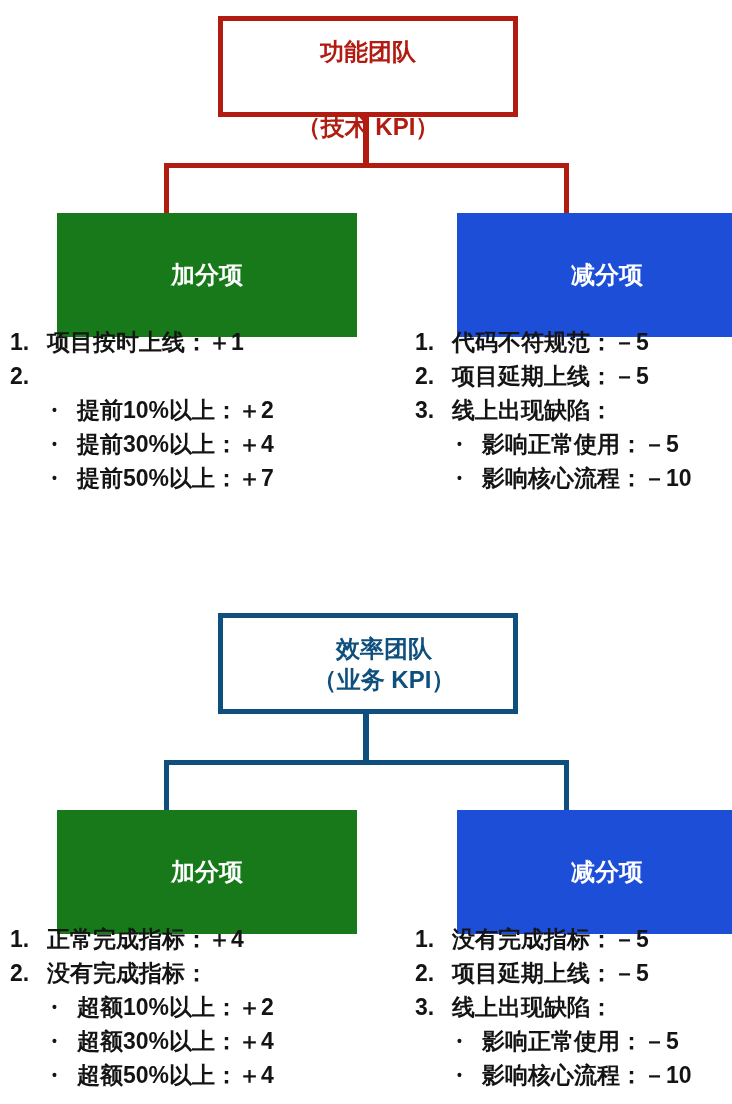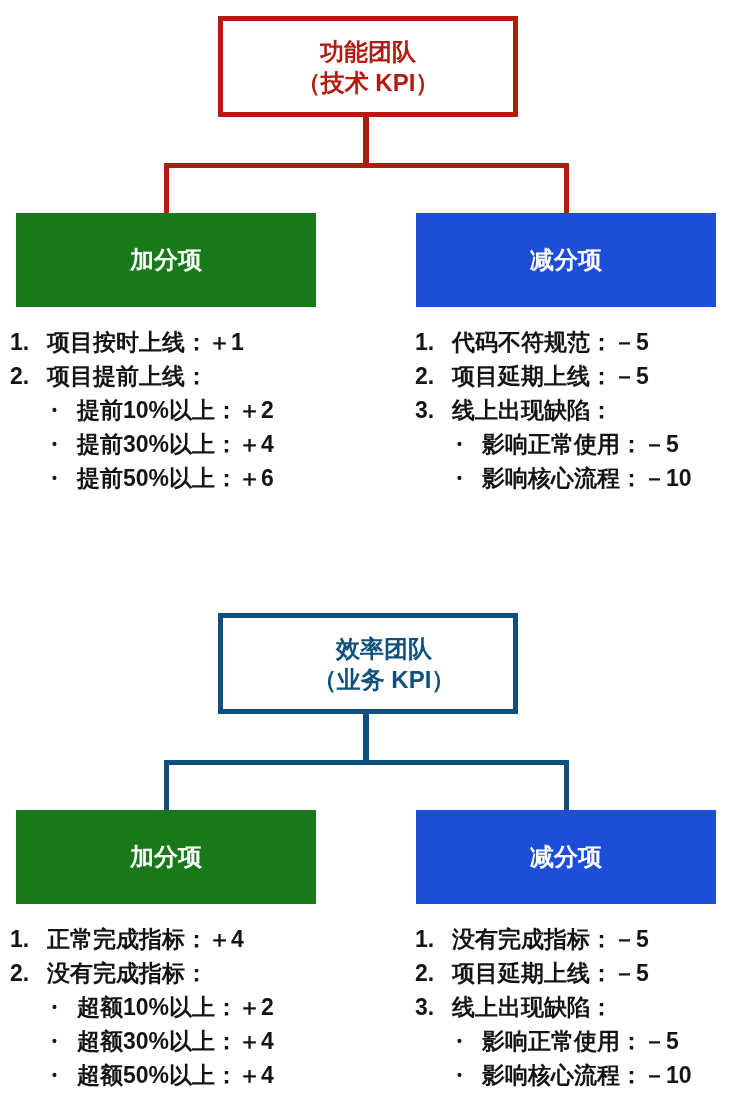--- a/index.html
+++ b/index.html
@@ -8,37 +8,37 @@
   .tree{position:absolute;left:0;width:732px;height:487px;}
   .tree-red{top:16px;}
   .tree-blue{top:613px;}
 
   
   .root-box{position:absolute;left:218px;top:0;width:300px;height:101px;
     box-sizing:border-box;border:5px solid #000;background:#fff;
     display:flex;flex-direction:column;justify-content:center;align-items:center;}
   .root-box .line{font-size:24px;font-weight:700;line-height:31px;text-align:center;}
   .tree-red .root-box{border-color:#b11b10;}
-  .tree-red .root-box .line{color:#b11b10;}
+  .tree-red .root-box .line{color:#b11b10;margin-top:44px;}
   .tree-blue .root-box{border-color:#0e4f7d;padding-left:32px;}
   .tree-blue .root-box .line{color:#0e4f7d;}
 
   
   .conn{position:absolute;}
   .tree-red .conn{background:#b11b10;}
   .tree-blue .conn{background:#0e4f7d;}
   .stem{left:363px;top:101px;width:6px;height:51px;}
   .hbar{left:164px;top:147px;width:405px;height:5px;}
   .vbranch-left{left:164px;top:147px;width:5px;height:50px;}
   .vbranch-right{left:564px;top:147px;width:5px;height:50px;}
 
   
-  .child{position:absolute;top:197px;width:300px;height:94px;
+  .child{position:absolute;top:197px;width:300px;height:124px;
     display:flex;align-items:center;justify-content:center;
-    color:#ffffff;font-size:24px;font-weight:700;}
+    color:#ffffff;font-size:24px;font-weight:700;margin-left:41px;}
   .child-plus{left:16px;background:#17791a;}
   .child-minus{left:416px;background:#1d4ed8;}
 
   
   .list{position:absolute;top:309px;}
   .list-left{left:0;width:370px;}
   .list-right{left:405px;width:327px;}
   .row{display:flex;align-items:center;height:34px;
     font-size:23px;font-weight:700;color:#141414;white-space:nowrap;}
   .lvl1{padding-left:10px;}
@@ -64,33 +64,32 @@
     <div class="child child-plus">加分项</div>
     <div class="child child-minus">减分项</div>
 
     <div class="list list-left">
       <div class="row lvl1">
           <span class="mk">1.</span>
           <span class="tx">项目按时上线：＋1</span>
         </div>
       <div class="row lvl1">
           <span class="mk">2.</span>
-          <span class="tx">项目提前上线：</span>
         </div>
       <div class="row lvl2">
           <span class="mk">•</span>
           <span class="tx">提前10%以上：＋2</span>
         </div>
       <div class="row lvl2">
           <span class="mk">•</span>
           <span class="tx">提前30%以上：＋4</span>
         </div>
       <div class="row lvl2">
           <span class="mk">•</span>
-          <span class="tx">提前50%以上：＋6</span>
+          <span class="tx">提前50%以上：＋7</span>
         </div>
     </div>
 
     <div class="list list-right">
       <div class="row lvl1">
           <span class="mk">1.</span>
           <span class="tx">代码不符规范：－5</span>
         </div>
       <div class="row lvl1">
           <span class="mk">2.</span>

